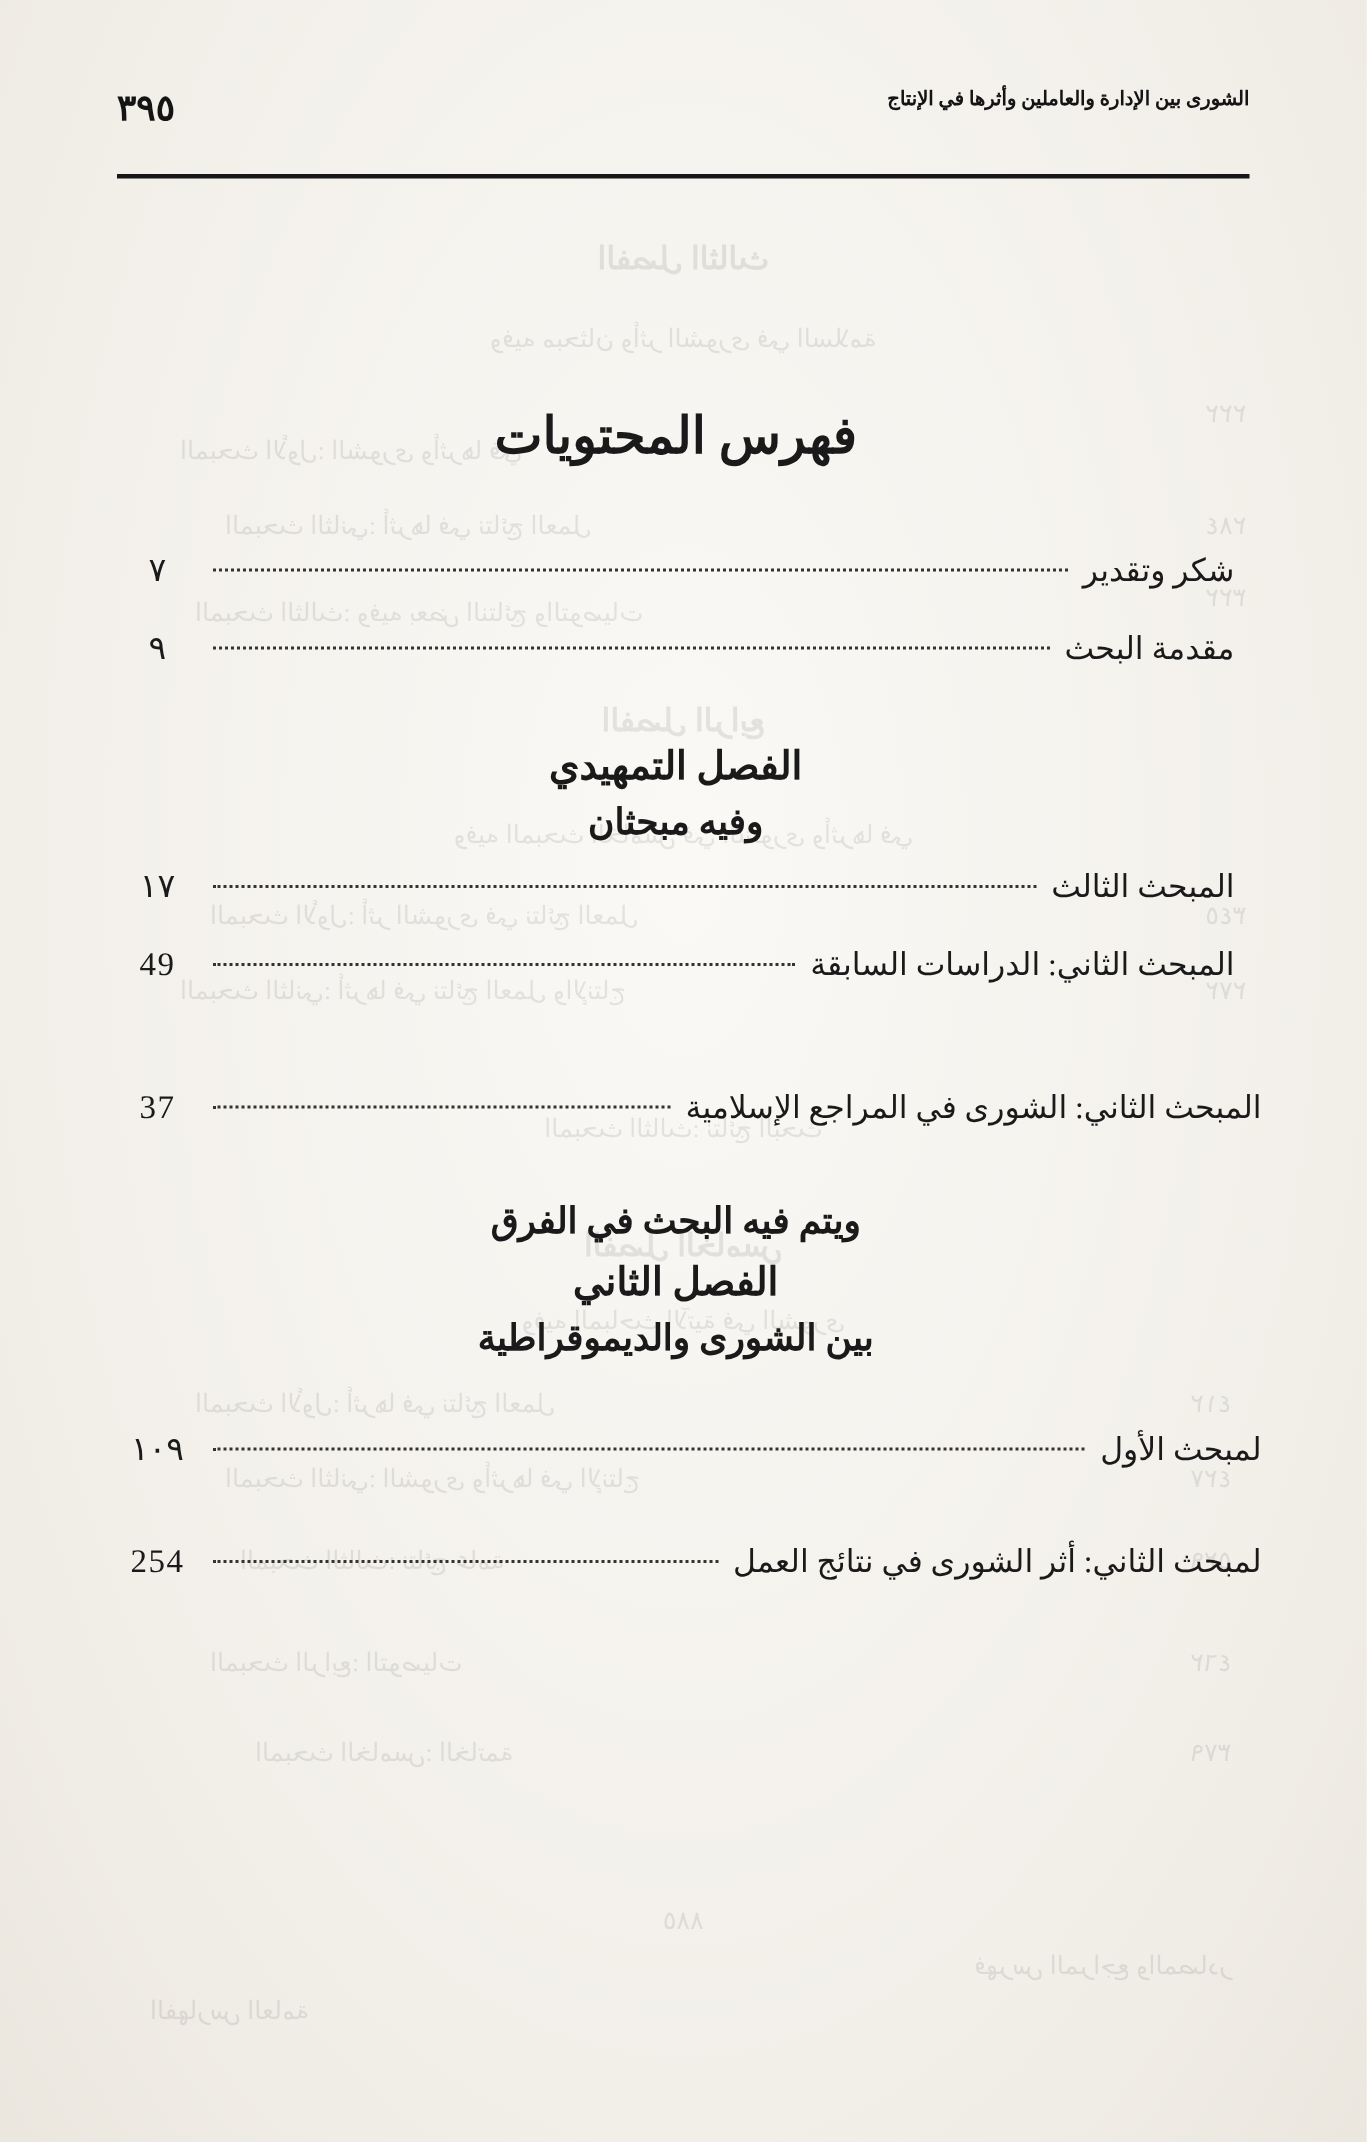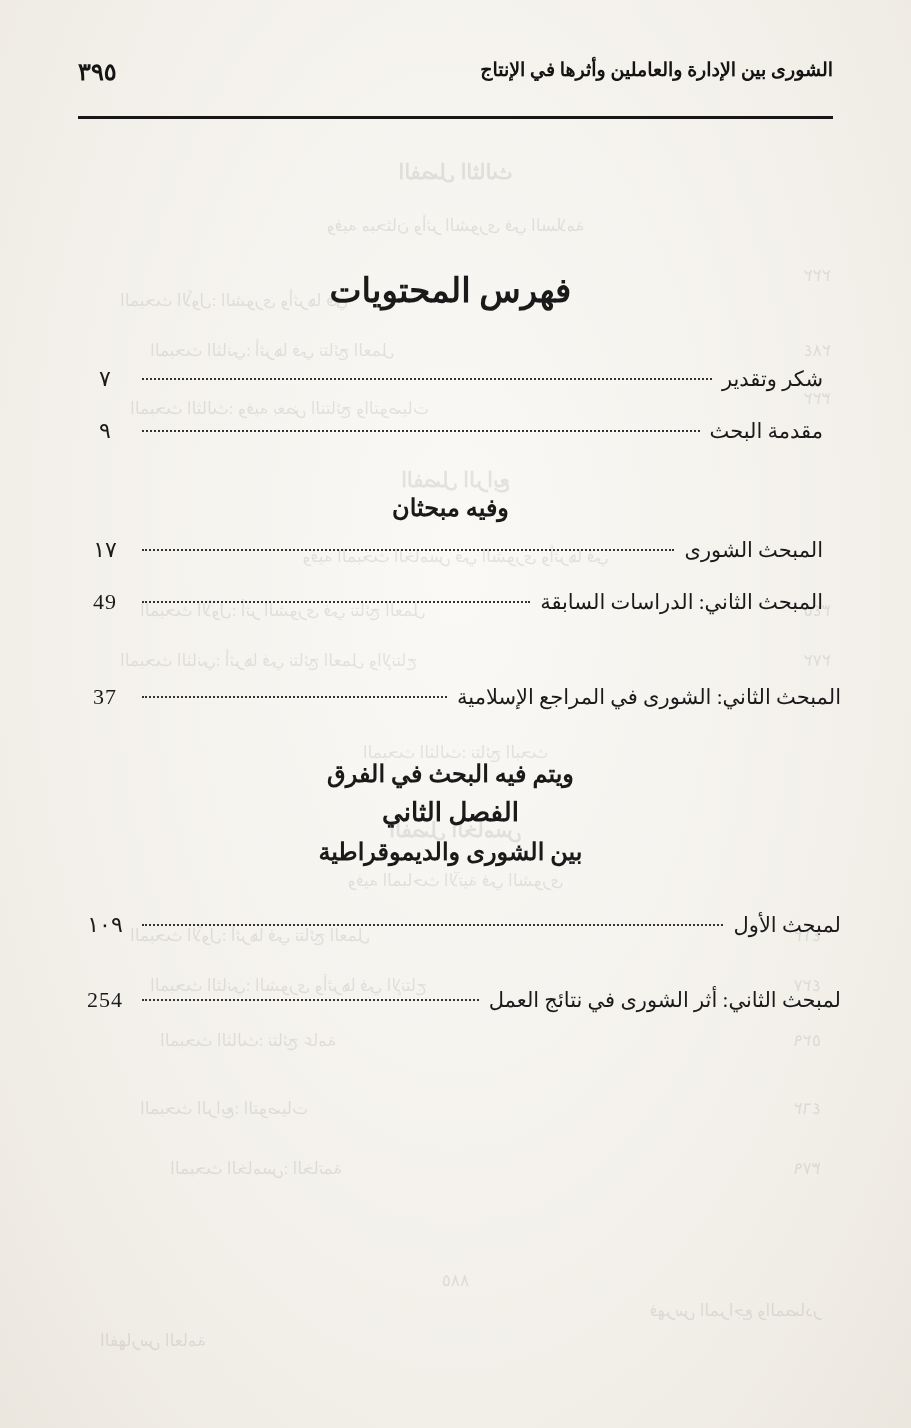--- a/index.html
+++ b/index.html
@@ -51,21 +51,21 @@
     top: 58px;
     left: 78px;
     right: 78px;
     height: 40px;
     display: flex;
     align-items: flex-start;
     justify-content: space-between;
     direction: rtl;
   }
   .header-title {
-    font-size: 19px;
+    font-size: 13px;
     font-weight: bold;
     letter-spacing: 0px;
     color: #141414;
   }
   .header-page-number {
     font-size: 24px;
     font-weight: bold;
     color: #141414;
     letter-spacing: 1px;
   }
@@ -199,25 +199,26 @@
       <span class="e-page">٧</span>
     </div>
 
     <div class="entry">
       <span class="e-label">مقدمة البحث</span>
       <span class="e-dots"></span>
       <span class="e-page">٩</span>
     </div>
 
     <div class="chapter tight">
+      <div class="c-line">الفصل التمهيدي</div>
       <div class="c-line sub">وفيه مبحثان</div>
     </div>
 
     <div class="entry">
-      <span class="e-label">المبحث الشورى</span>
+      <span class="e-label">المبحث الثالث</span>
       <span class="e-dots"></span>
       <span class="e-page">١٧</span>
     </div>
 
     <div class="entry">
       <span class="e-label">المبحث الثاني: الدراسات السابقة</span>
       <span class="e-dots"></span>
       <span class="e-page">49</span>
     </div>
 

